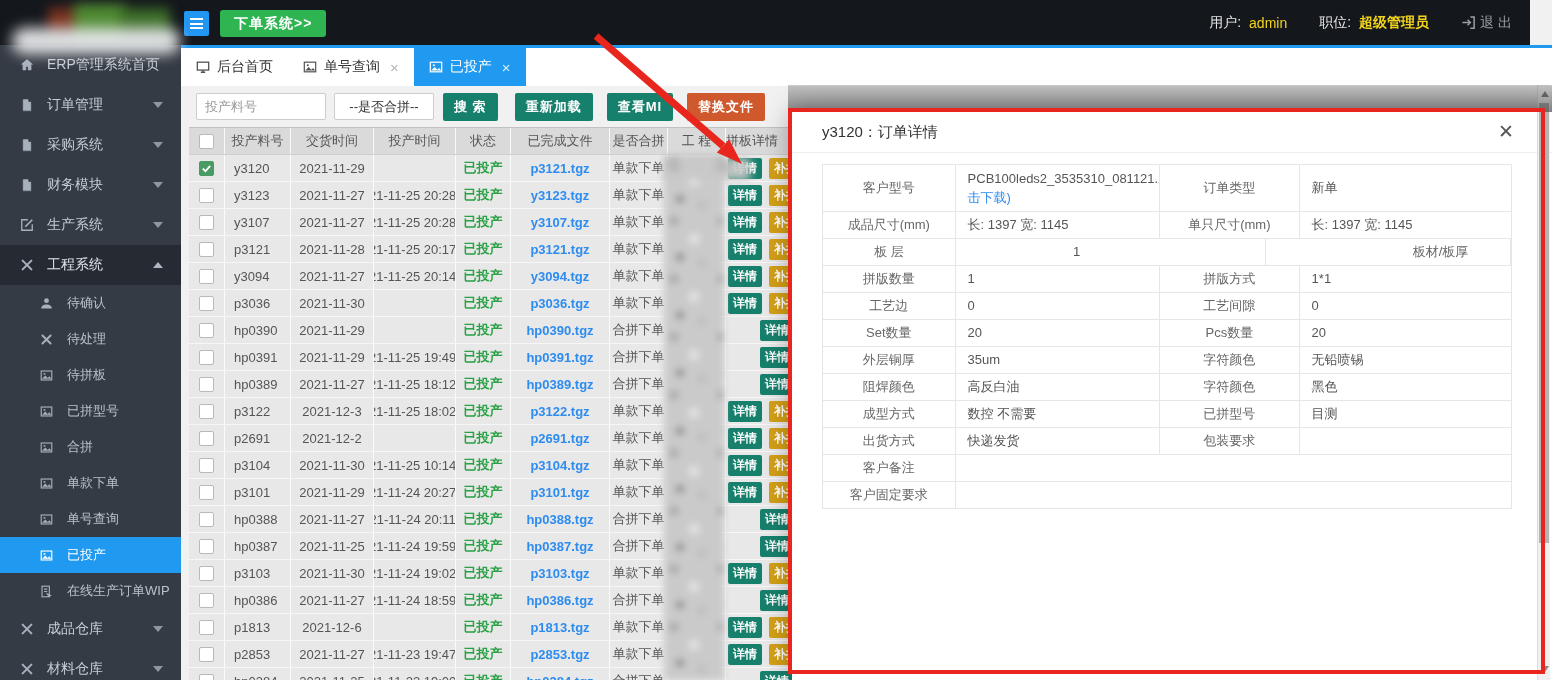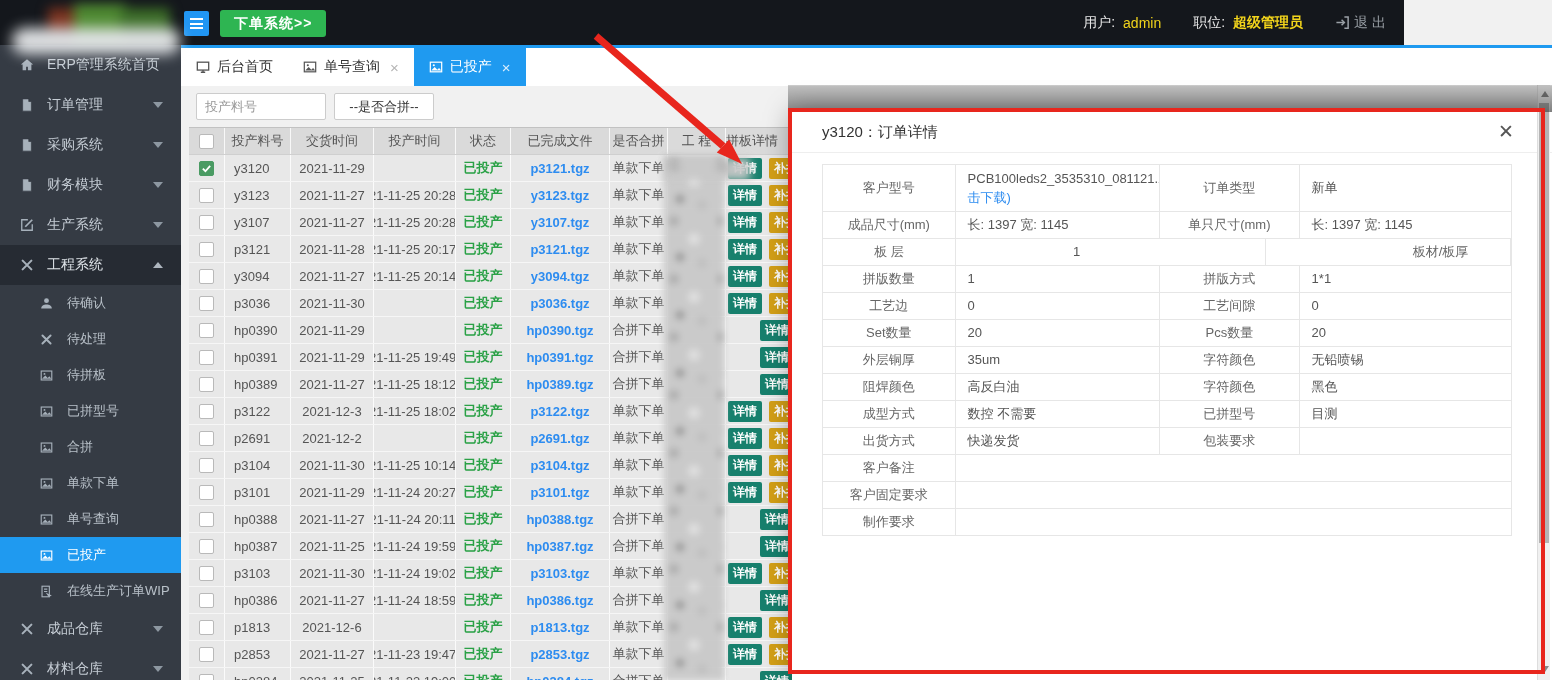--- a/index.html
+++ b/index.html
@@ -1,20 +1,20 @@
 <!DOCTYPE html>
 <html><head>
 <meta charset="utf-8">
 <style>
   * { margin:0; padding:0; box-sizing:border-box; }
   html,body { width:1552px; height:680px; overflow:hidden;
     font-family:"Liberation Sans","DejaVu Sans",sans-serif; background:#f1f1f1; }
 
   
-  #topbar { position:absolute; left:0; top:0; width:1404px; height:45px; background:#14171c; z-index:3; }
+  #topbar { position:absolute; left:0; top:0; width:1530px; height:45px; background:#14171c; z-index:3; }
   #logo-blur { position:absolute; left:48px; top:4px; width:122px; height:36px; filter:blur(6px); overflow:hidden; border-radius:4px; }
   #logo-blur .b1{position:absolute;left:0;top:4px;width:34px;height:28px;background:#7b3320;}
   #logo-blur .b2{position:absolute;left:26px;top:0;width:52px;height:36px;background:#4f8a32;}
   #logo-blur .b3{position:absolute;left:72px;top:4px;width:50px;height:30px;background:#3c6d28;}
   #logo-wisp { position:absolute; left:12px; top:28px; width:168px; height:26px; background:rgba(238,240,242,.92);
     border-radius:13px; filter:blur(7px); z-index:6; pointer-events:none; }
   #menu-toggle { position:absolute; left:184px; top:11px; width:25px; height:25px; background:#2196f3; border:none; border-radius:2px; cursor:pointer; }
   #menu-toggle .bar{display:block;width:13px;height:2px;background:#fff;margin:2.5px auto;}
   #order-btn { position:absolute; left:220px; top:10px; height:27px; padding:0 14px; background:#2eb552; color:#fff;
     border:none; border-radius:3px; font-size:14px; font-weight:bold; letter-spacing:1px; cursor:pointer; }
@@ -351,20 +351,21 @@
         </svg>
       </span>
       <span>已投产</span>
       <span class="tab-close">×</span>
     </div>
   </div>
 
 <div id="toolbar">
   <input id="search-input" placeholder="投产料号" style="">
   <div id="merge-select">--是否合拼--</div>
+  <span id="toolbar-buttons"><button class="tb-btn teal b0">搜 索</button><button class="tb-btn teal b1">重新加载</button><button class="tb-btn teal b2">查看MI</button><button class="tb-btn red b3">替换文件</button></span>
 </div>
 
 <div id="datatable">
     <div class="t-header">
       <div class="cell c-cb">
         <span class="cb"></span>
       </div>
       <div class="cell c-id">投产料号</div>
       <div class="cell c-del">交货时间</div>
       <div class="cell c-prod">投产时间</div>
@@ -854,24 +855,20 @@
         <div class="m-cell m-value w-v2"></div>
       </div>
       <div class="m-row">
         <div class="m-cell m-label w-l1">客户备注</div>
         <div class="m-cell m-value w-span"></div>
       </div>
       <div class="m-row">
         <div class="m-cell m-label w-l1">客户固定要求</div>
         <div class="m-cell m-value w-span"></div>
       </div>
-      <div class="m-row">
-        <div class="m-cell m-label w-l1">制作要求</div>
-        <div class="m-cell m-value w-span"></div>
-      </div>
     </div>
 </div>
 
 <div id="anno-rect"></div>
 <svg id="arrow-svg" width="1552" height="680">
   <line x1="596" y1="36" x2="723" y2="146" stroke="#e8261d" stroke-width="7"></line>
   <polygon points="742,164 716.8,152.6 729.2,139.4" fill="#e8261d"></polygon>
 </svg>
 
 </body></html>

